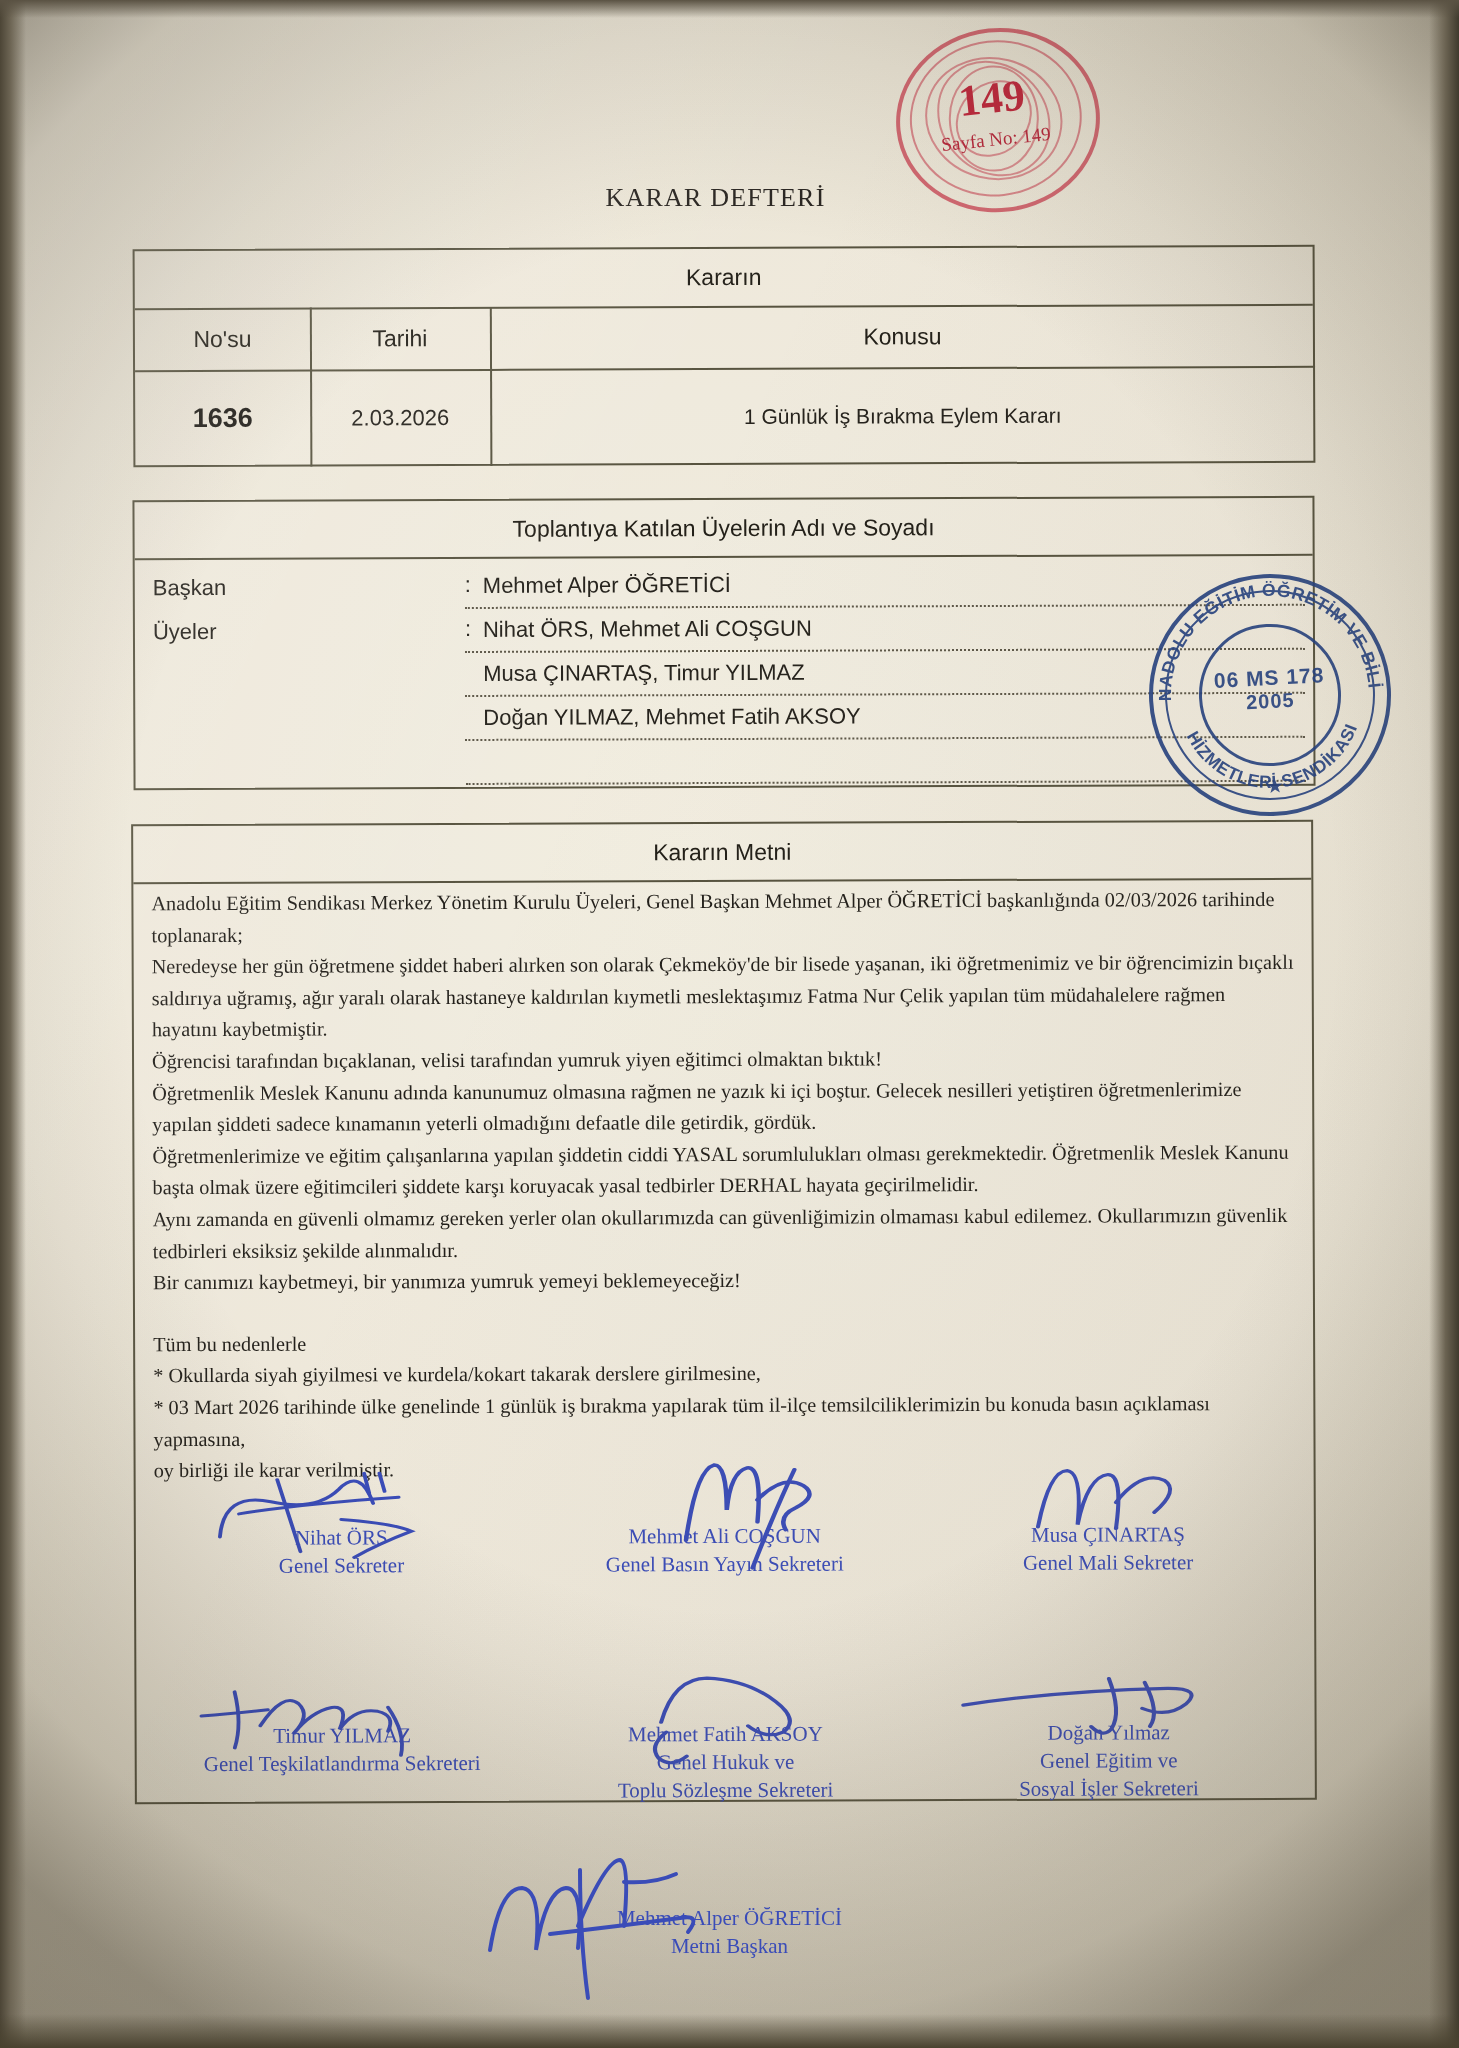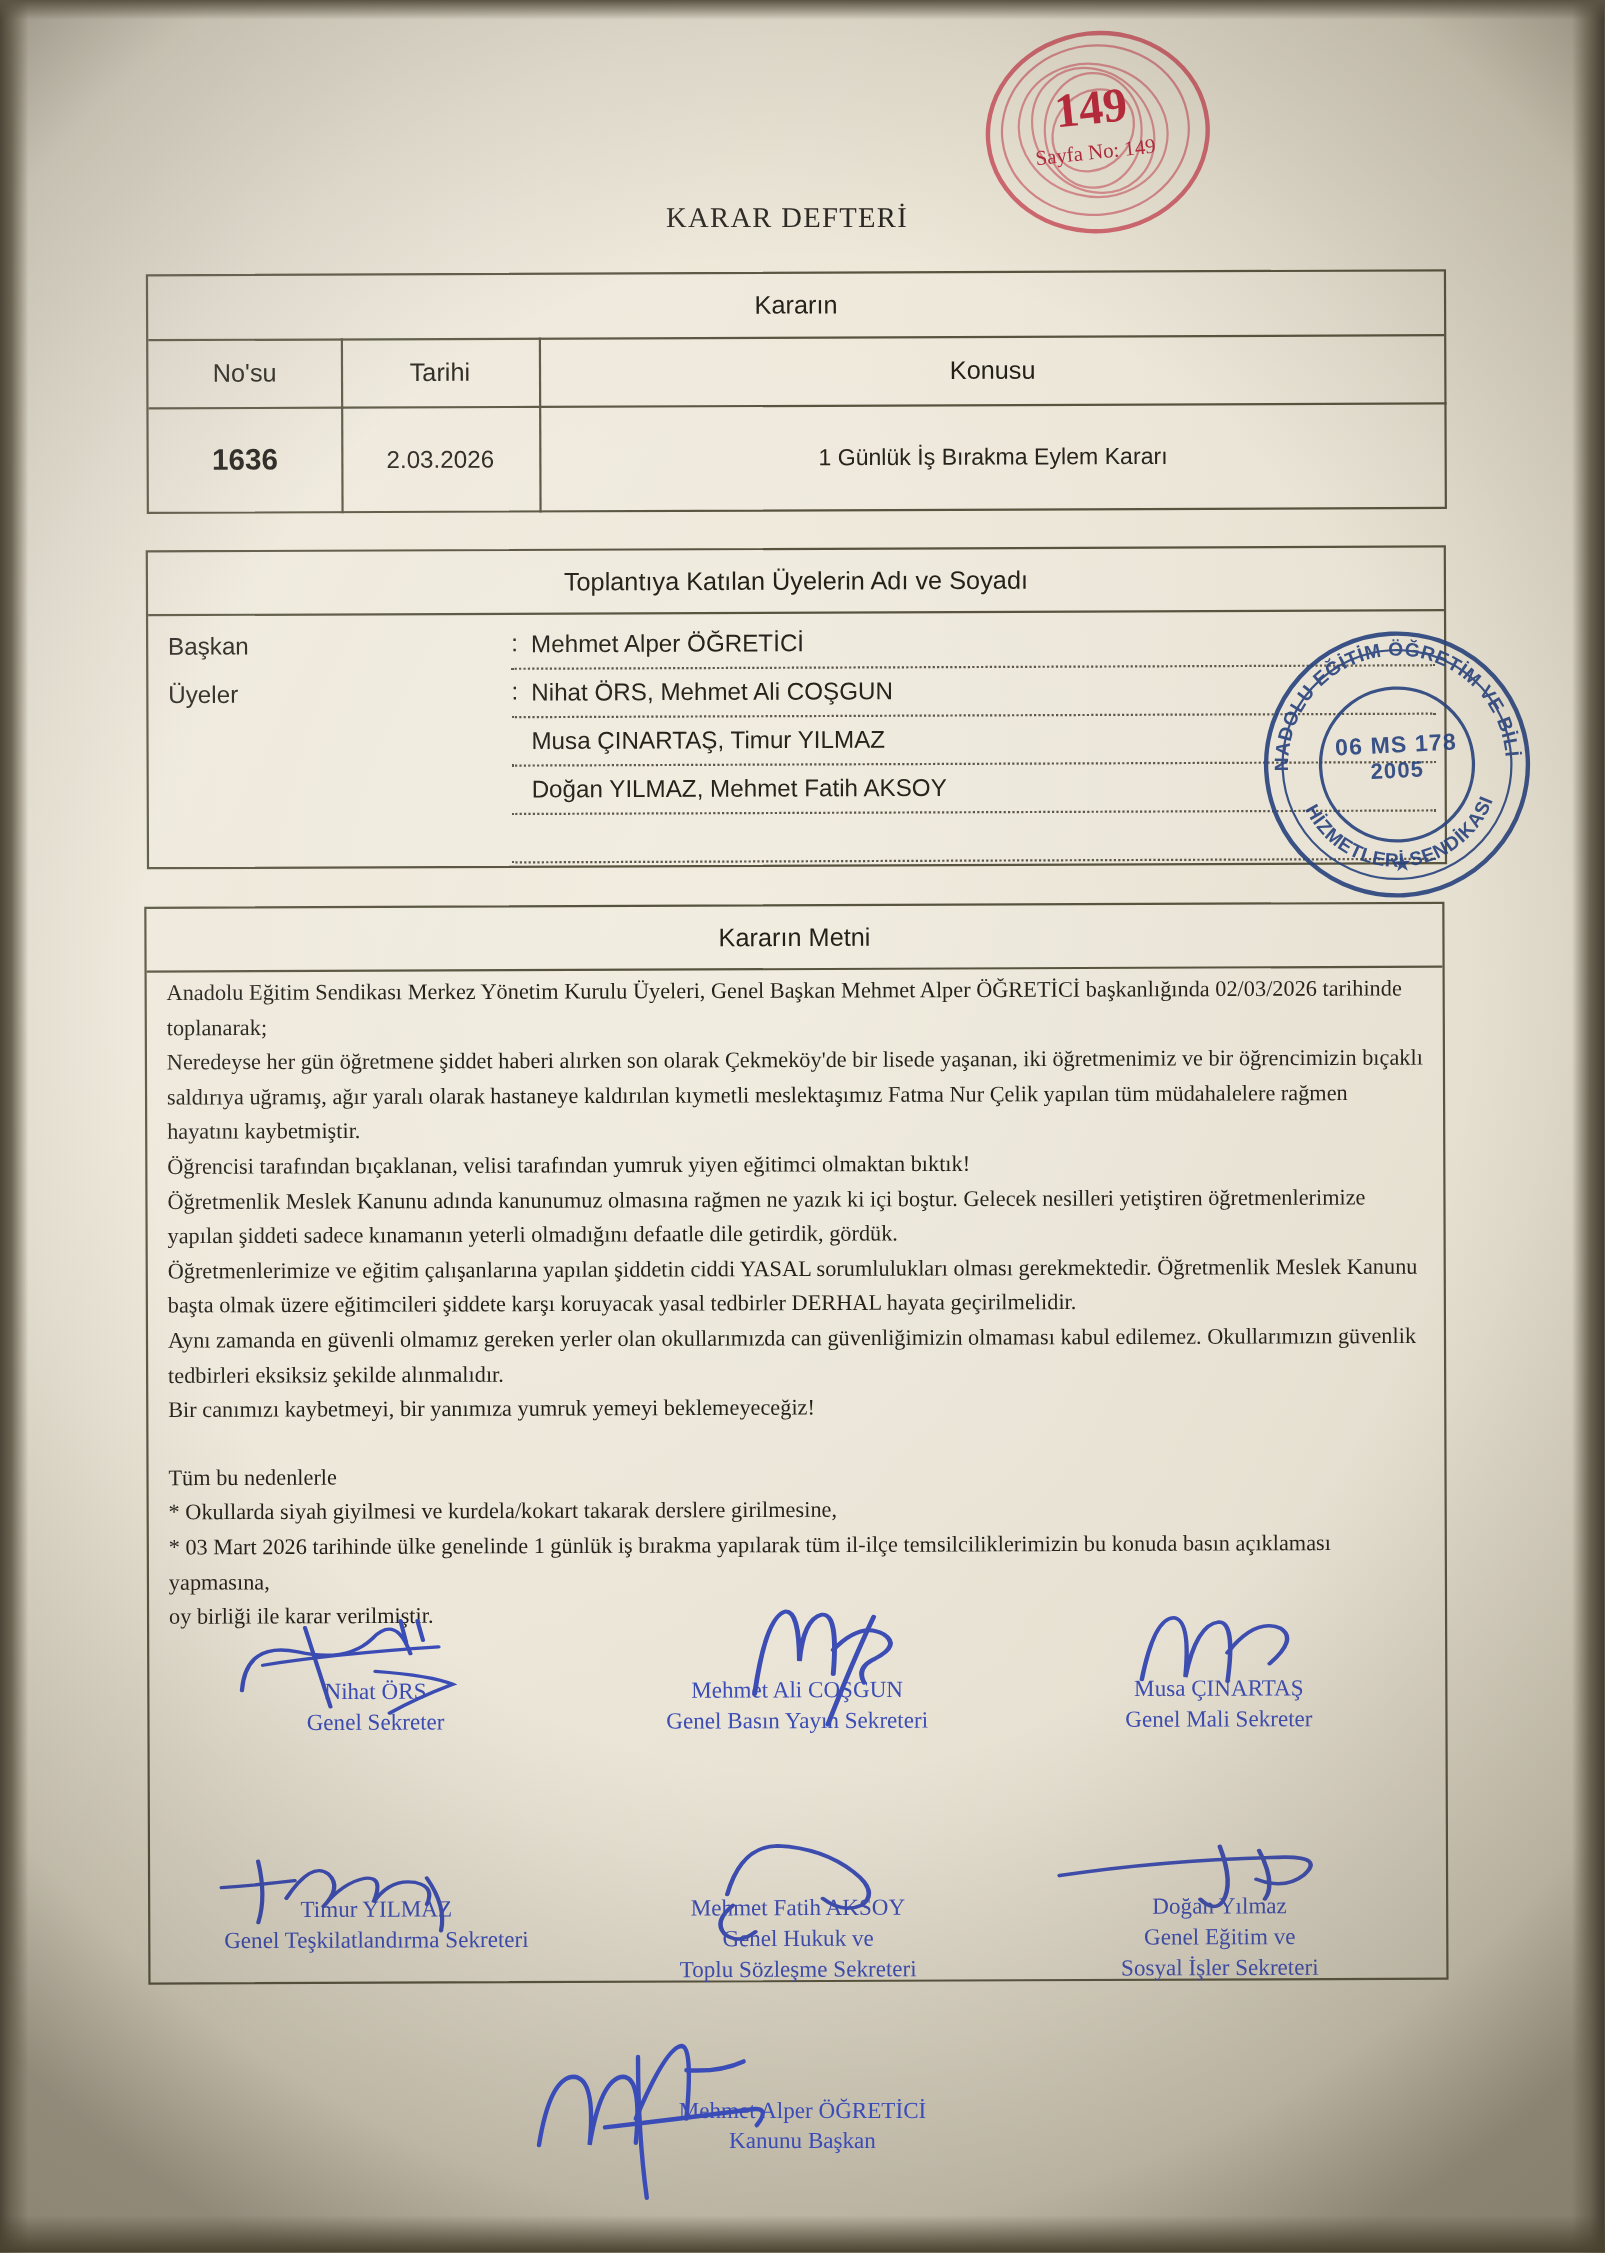--- a/index.html
+++ b/index.html
@@ -452,21 +452,21 @@
           <g stroke="#3a4cb8" stroke-width="4" fill="none" stroke-linecap="round">
             <path d="M60 120 Q70 58 92 58 Q112 60 106 120 Q116 60 136 58 Q154 58 148 118"></path>
             <path d="M148 96 Q176 30 190 30 Q200 32 194 96"></path>
             <path d="M150 40 Q150 110 158 168"></path>
             <path d="M120 104 Q190 96 250 88 Q272 84 258 102"></path>
             <path d="M194 52 Q224 54 246 44"></path>
           </g>
         </svg>
       </div>
       <div class="sig-name">Mehmet Alper ÖĞRETİCİ</div>
-      <div class="sig-title">Kanunu Başkan</div>
+      <div class="sig-title">Metni Başkan</div>
     </div>
 
     <div id="page-stamp">
       <div class="ring"></div>
       <div class="ring2"></div>
       <div class="swirl">
         <svg viewBox="0 0 176 160">
           <g stroke="#c7384a" stroke-width="2" fill="none">
             <ellipse cx="88" cy="80" rx="68" ry="60" transform="rotate(20 88 80)"></ellipse>
             <ellipse cx="88" cy="80" rx="60" ry="52" transform="rotate(55 88 80)"></ellipse>

